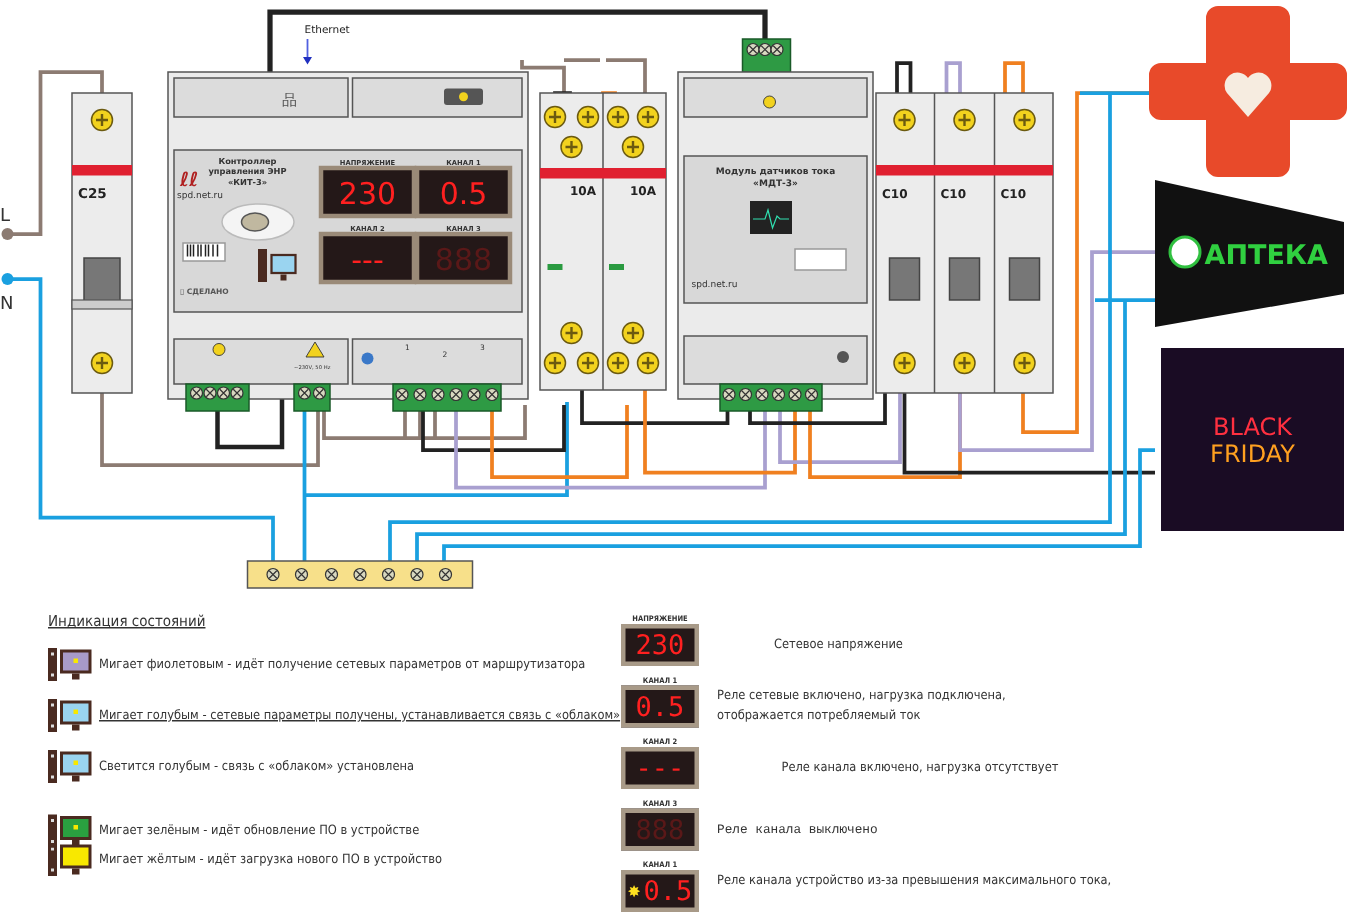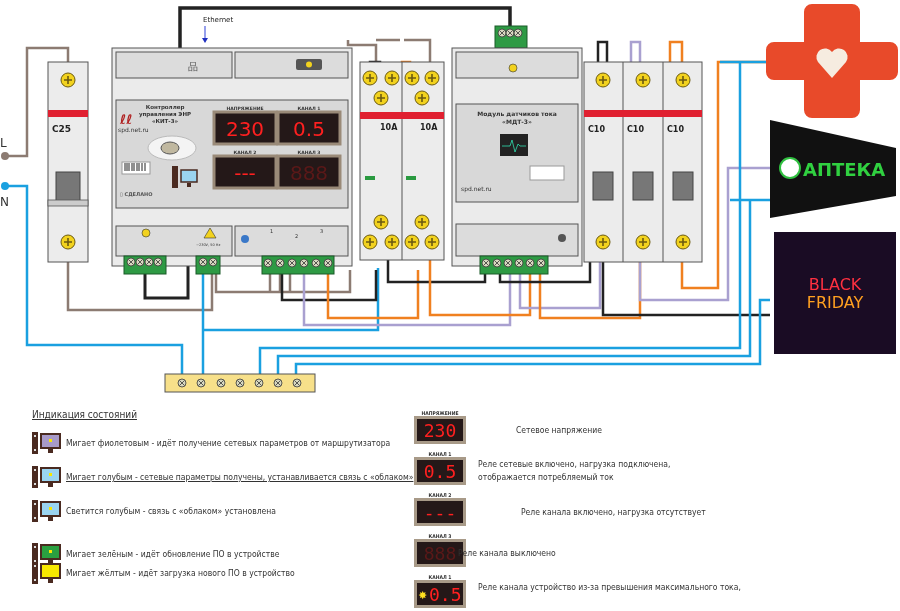--- a/index.html
+++ b/index.html
@@ -330,21 +330,21 @@
     <div style="position: absolute; left: 414px; top: 498px; width: 52px; height: 28px; background: rgb(36, 24, 24); border: 3px solid rgb(168, 154, 136); box-sizing: border-box; display: flex; align-items: center; justify-content: center; font-family: &quot;DejaVu Sans Mono&quot;, monospace; font-size: 18px; color: rgb(255, 32, 32);">
       <span>---</span>
     </div>
     <div class="disp-text" style="left: 489px; top: 506px; margin-left: 32px;">
       <div>Реле канала включено, нагрузка отсутствует</div>
     </div>
     <div class="disp-cap" style="left: 414px; top: 533px;">КАНАЛ 3</div>
     <div style="position: absolute; left: 414px; top: 539px; width: 52px; height: 28px; background: rgb(36, 24, 24); border: 3px solid rgb(168, 154, 136); box-sizing: border-box; display: flex; align-items: center; justify-content: center; font-family: &quot;DejaVu Sans Mono&quot;, monospace; font-size: 18px; color: rgb(90, 24, 24);">
       <span>888</span>
     </div>
-    <div class="disp-text" style="left: 458px; top: 547px;">
+    <div class="disp-text" style="left: 478px; top: 547px; font-family: Liberation Mono, monospace;">
       <div>Реле канала выключено</div>
     </div>
     <div class="disp-cap" style="left: 414px; top: 574px;">КАНАЛ 1</div>
     <div style="position: absolute; left: 414px; top: 580px; width: 52px; height: 28px; background: rgb(36, 24, 24); border: 3px solid rgb(168, 154, 136); box-sizing: border-box; display: flex; align-items: center; justify-content: center; font-family: &quot;DejaVu Sans Mono&quot;, monospace; font-size: 18px; color: rgb(255, 32, 32);">
       <span style="color: rgb(255, 224, 32); font-size: 14px; margin-right: 2px;">✸</span>
       <span>0.5</span>
     </div>
     <div class="disp-text" style="left: 478px; top: 581px;">
       <div>Реле канала устройство из-за превышения максимального тока,</div>
     </div>

